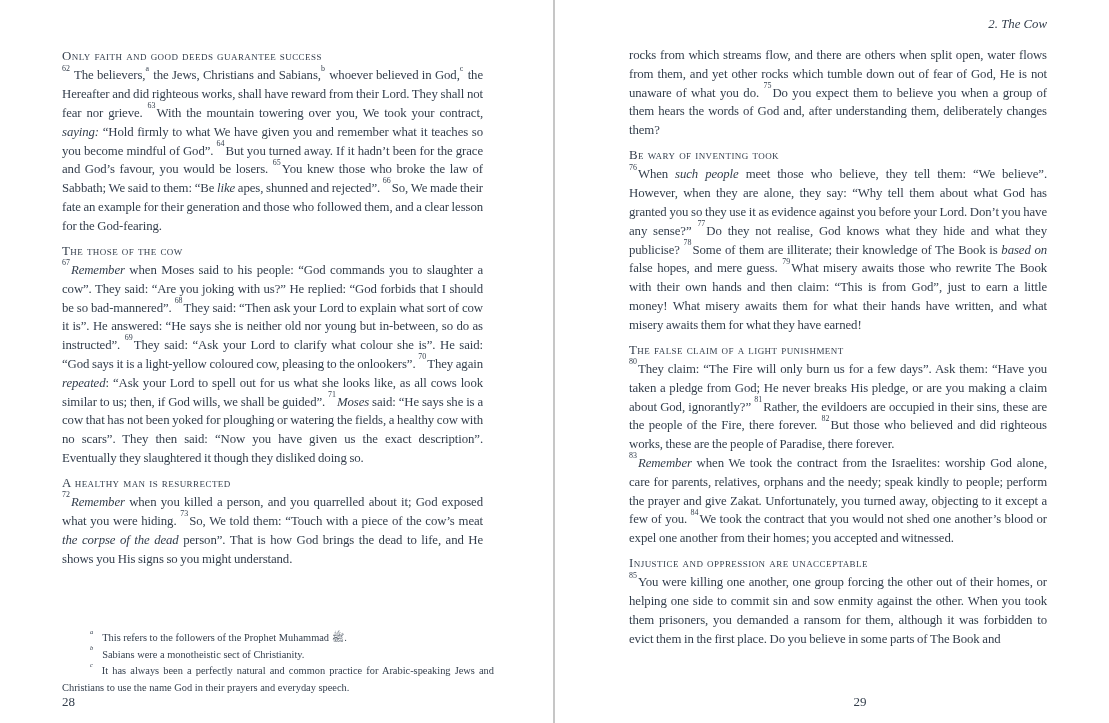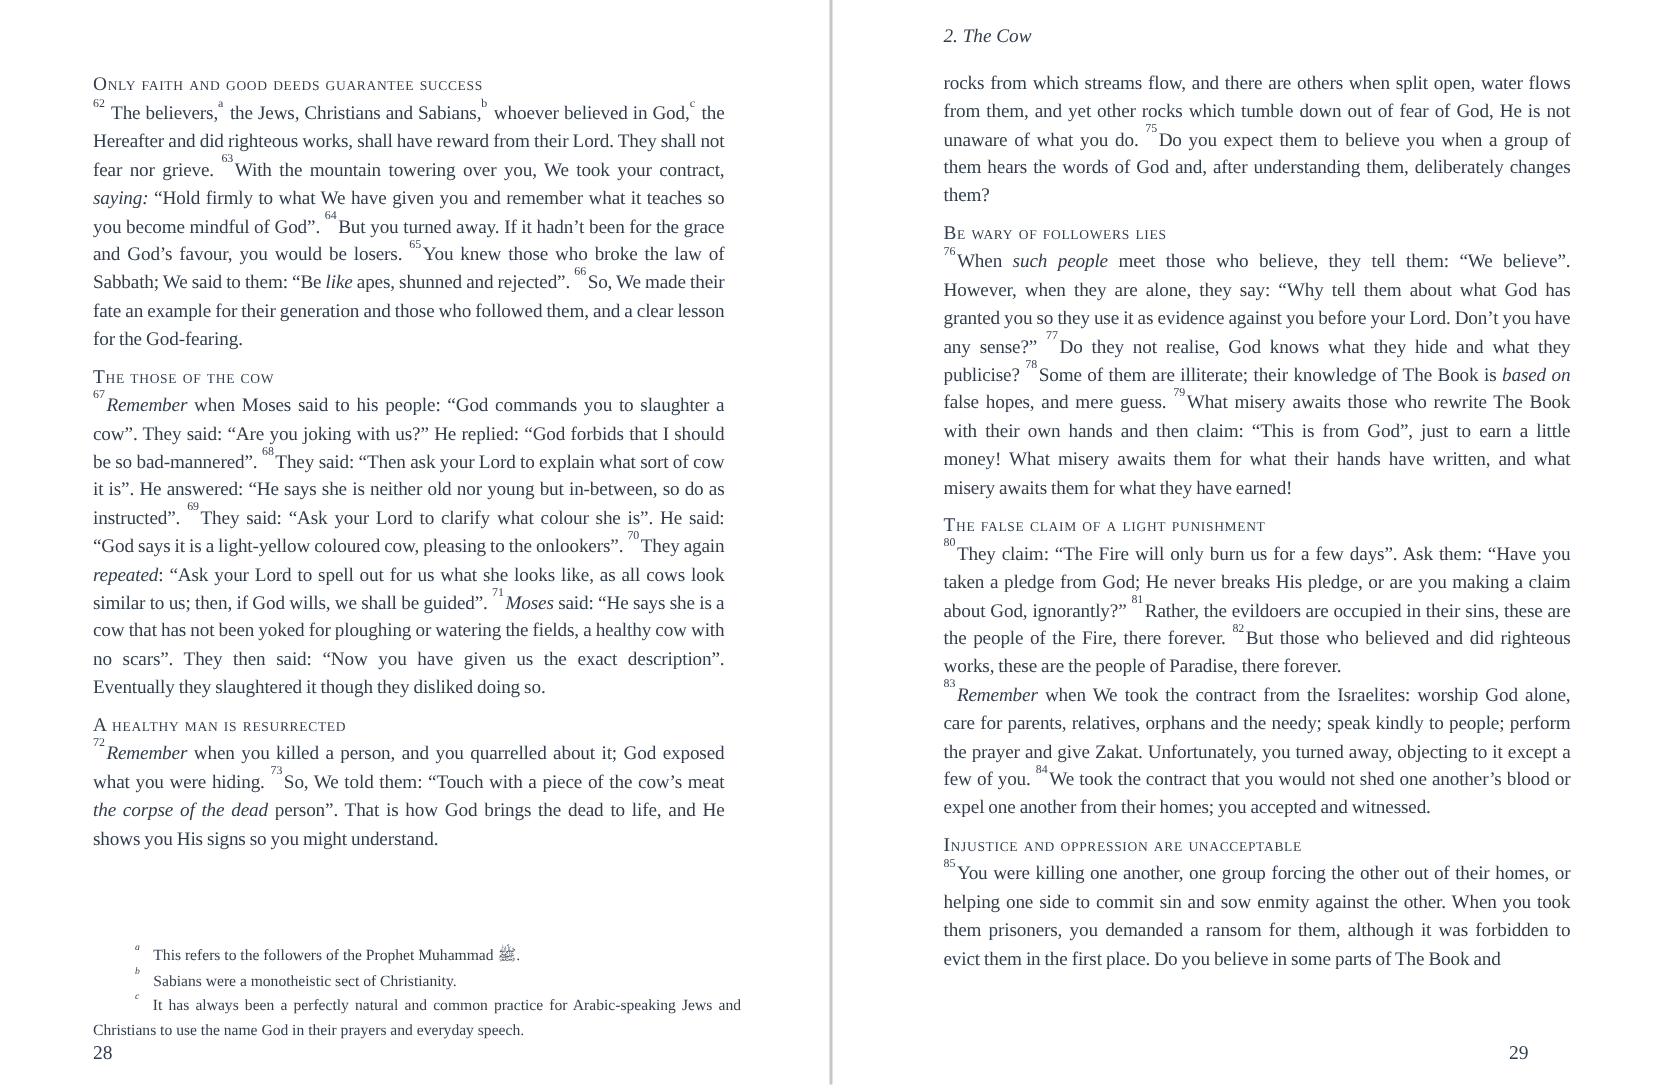--- a/index.html
+++ b/index.html
@@ -31,33 +31,33 @@
   }
   p.body sup, .footnote sup{
     font-size:62%;line-height:0;position:relative;top:-0.45em;
     letter-spacing:0;
   }
   p.body sup{margin-right:1px;}
   em{font-style:italic;}
 
   .running-header{
     position:absolute;left:629px;top:17px;width:418px;
-    text-align:left;font-style:italic;font-size:12.8px;line-height:15px;
+    text-align:right;font-style:italic;font-size:12.8px;line-height:15px;
   }
 
   .footnotes{position:absolute;left:62px;top:630px;width:432px;}
   p.footnote{
     margin:0;font-size:10.4px;line-height:16.6px;text-indent:28px;
     text-align:justify;
   }
   .fn-letter{margin-right:9px;font-style:italic;}
 
   .pagenum{position:absolute;font-size:13px;line-height:16px;}
   .pagenum.left{left:62px;top:694px;}
-  .pagenum.right{left:601px;top:694px;width:418px;text-align:right;}
+  .pagenum.right{left:651px;top:694px;width:418px;text-align:center;}
 </style>
 </head>
 <body>
 
 <div class="spread">
 
   <section>
     <div class="content left-content">
         <h2 class="sect">Only faith and good deeds guarantee success</h2>
         <p class="body"><sup>62</sup> The believers,<sup>a</sup> the Jews, Christians and Sabians,<sup>b</sup> whoever believed in God,<sup>c</sup> the Hereafter and did righteous works, shall have reward from their Lord. They shall not fear nor grieve. <sup>63</sup>With the mountain towering over you, We took your contract, <em>saying:</em> “Hold firmly to what We have given you and remember what it teaches so you become mindful of God”. <sup>64</sup>But you turned away. If it hadn’t been for the grace and God’s favour, you would be losers. <sup>65</sup>You knew those who broke the law of Sabbath; We said to them: “Be <em>like</em> apes, shunned and rejected”. <sup>66</sup>So, We made their fate an example for their generation and those who followed them, and a clear lesson for the God-fearing.</p>
@@ -73,21 +73,21 @@
       </div>
     <div class="pagenum left">28</div>
   </section>
 
   <div class="divider"></div>
 
   <section>
     <div class="running-header">2. The Cow</div>
     <div class="content right-content">
         <p class="body">rocks from which streams flow, and there are others when split open, water flows from them, and yet other rocks which tumble down out of fear of God, He is not unaware of what you do. <sup>75</sup>Do you expect them to believe you when a group of them hears the words of God and, after understanding them, deliberately changes them?</p>
-        <h2 class="sect">Be wary of followers lies</h2>
+        <h2 class="sect">Be wary of inventing took</h2>
         <p class="body"><sup>76</sup>When <em>such people</em> meet those who believe, they tell them: “We believe”. However, when they are alone, they say: “Why tell them about what God has granted you so they use it as evidence against you before your Lord. Don’t you have any sense?” <sup>77</sup>Do they not realise, God knows what they hide and what they publicise? <sup>78</sup>Some of them are illiterate; their knowledge of The Book is <em>based on</em> false hopes, and mere guess. <sup>79</sup>What misery awaits those who rewrite The Book with their own hands and then claim: “This is from God”, just to earn a little money! What misery awaits them for what their hands have written, and what misery awaits them for what they have earned!</p>
         <h2 class="sect">The false claim of a light punishment</h2>
         <p class="body"><sup>80</sup>They claim: “The Fire will only burn us for a few days”. Ask them: “Have you taken a pledge from God; He never breaks His pledge, or are you making a claim about God, ignorantly?” <sup>81</sup>Rather, the evildoers are occupied in their sins, these are the people of the Fire, there forever. <sup>82</sup>But those who believed and did righteous works, these are the people of Paradise, there forever.</p>
         <p class="body"><sup>83</sup><em>Remember</em> when We took the contract from the Israelites: worship God alone, care for parents, relatives, orphans and the needy; speak kindly to people; perform the prayer and give Zakat. Unfortunately, you turned away, objecting to it except a few of you. <sup>84</sup>We took the contract that you would not shed one another’s blood or expel one another from their homes; you accepted and witnessed.</p>
         <h2 class="sect">Injustice and oppression are unacceptable</h2>
         <p class="body"><sup>85</sup>You were killing one another, one group forcing the other out of their homes, or helping one side to commit sin and sow enmity against the other. When you took them prisoners, you demanded a ransom for them, although it was forbidden to evict them in the first place. Do you believe in some parts of The Book and</p>
       </div>
     <div class="pagenum right">29</div>
   </section>
 

